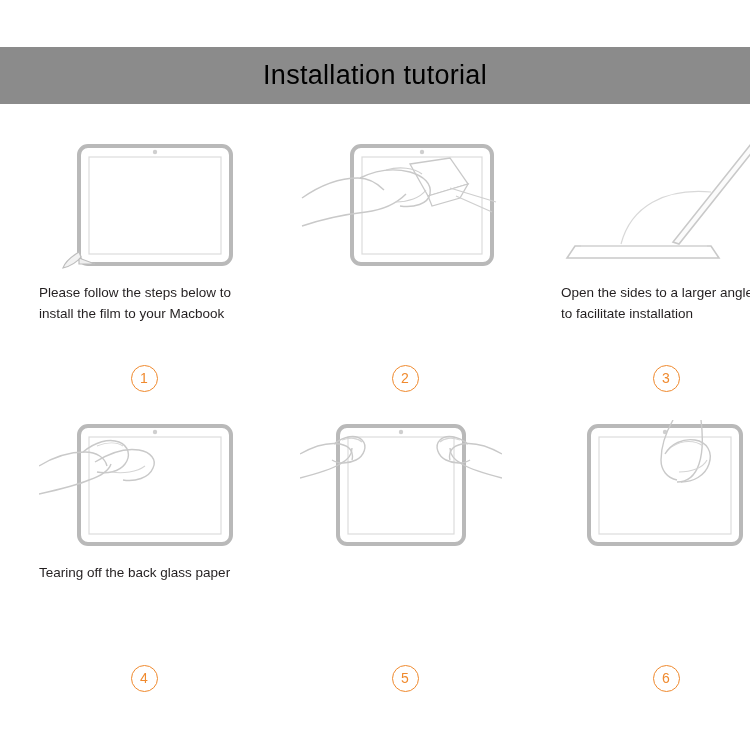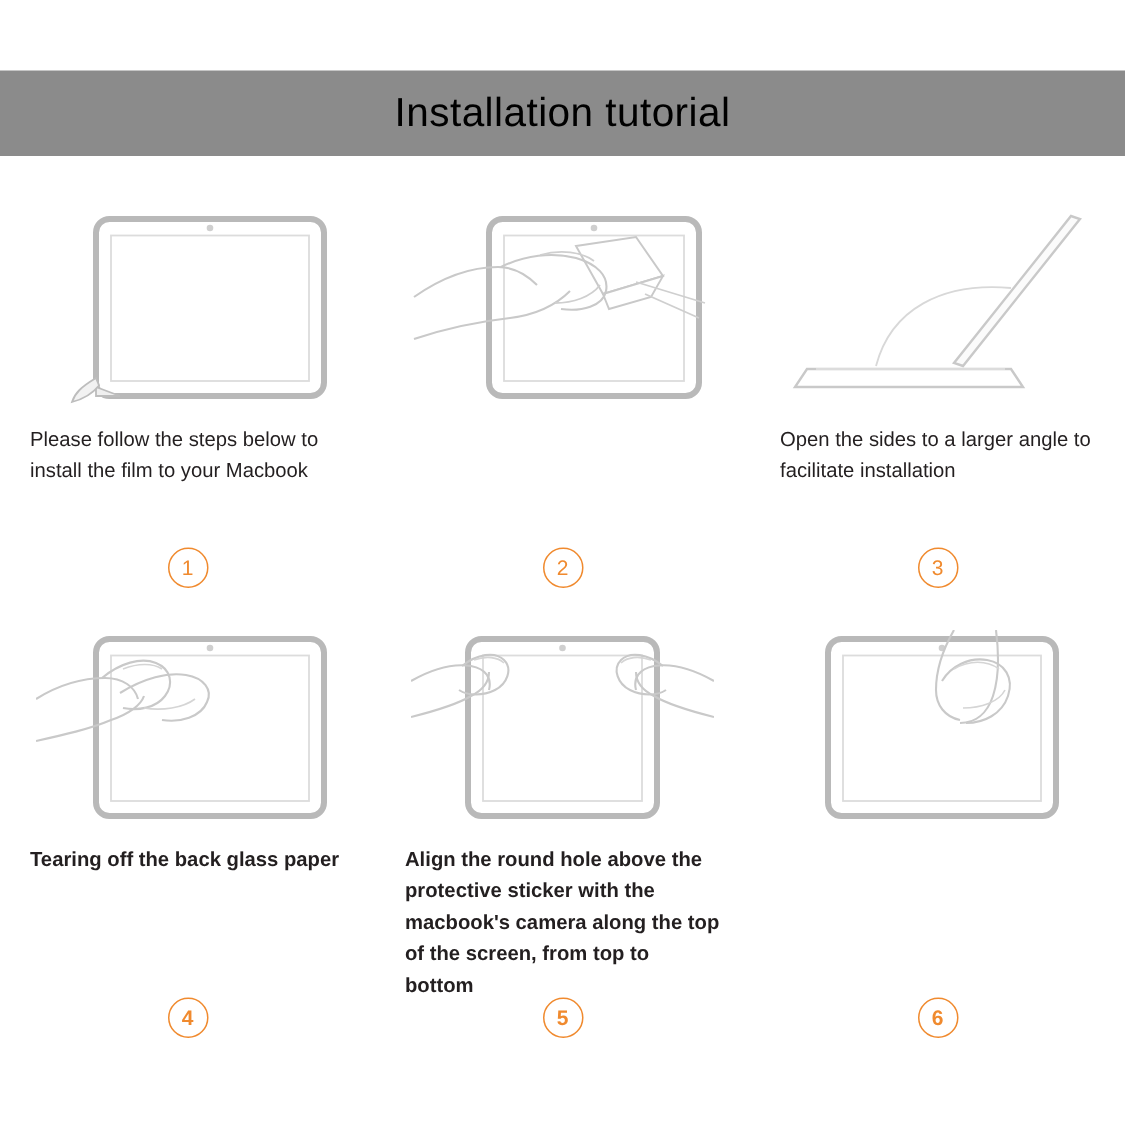--- a/index.html
+++ b/index.html
@@ -50,20 +50,21 @@
     top: 124px;
     width: 750px;
     display: flex;
     flex-wrap: wrap;
   }
   .cell {
     width: 250px;
     box-sizing: border-box;
     padding: 0 20px;
     position: relative;
+    margin-left: 19px;
   }
   .row1 .cell { height: 280px; }
   .row2 .cell { height: 300px; }
   .art {
     position: relative;
     width: 202px;
     height: 130px;
     margin: 16px auto 0 auto;
   }
   .caption {
@@ -156,21 +157,21 @@
             <path d="M60 104 C 70 66, 104 48, 150 52" fill="none" stroke="#d8d8d8" stroke-width="1.2" stroke-dasharray="0"></path>
           </svg>
         </div>
         <div class="caption">Open the sides to a larger angle to facilitate installation</div>
         <div class="step-num">
           <span class="circle">3</span>
         </div>
       </div>
     </div>
 
-    <div class="row2" style="display:flex;width:750px;font-weight:bold;">
+    <div class="row2" style="display:flex;width:750px;">
 
       <div class="cell">
         <div class="art">
           <svg width="202" height="130" viewBox="0 0 202 130">
             <rect x="40" y="6" width="152" height="118" rx="9" ry="9" fill="#ffffff" stroke="#b9b9b9" stroke-width="4"></rect>
             <rect x="50" y="17" width="132" height="97" fill="#ffffff" stroke="#dcdcdc" stroke-width="1.2"></rect>
             <circle cx="116" cy="12" r="2.2" fill="#cfcfcf"></circle>
 
             <path d="M0 46 C 16 36, 32 32, 46 32 C 58 32, 66 38, 68 46" fill="none" stroke="#c9c9c9" stroke-width="1.4"></path>
             <path d="M0 74 C 18 70, 36 66, 50 60 C 62 56, 70 50, 72 44" fill="none" stroke="#c9c9c9" stroke-width="1.4"></path>
@@ -198,21 +199,20 @@
             <path d="M0 58 C 16 54, 30 50, 40 44 C 48 40, 52 34, 52 28" fill="none" stroke="#c9c9c9" stroke-width="1.4"></path>
             <path d="M34 24 C 44 16, 56 14, 62 20 C 68 26, 64 36, 56 40 C 48 44, 38 44, 32 40" fill="none" stroke="#c9c9c9" stroke-width="1.4"></path>
             <path d="M42 20 C 50 17, 58 18, 62 22" fill="none" stroke="#d5d5d5" stroke-width="1.1"></path>
 
             <path d="M202 34 C 188 26, 174 22, 162 24 C 152 26, 148 32, 150 40" fill="none" stroke="#c9c9c9" stroke-width="1.4"></path>
             <path d="M202 58 C 186 54, 172 50, 162 44 C 154 40, 150 34, 150 28" fill="none" stroke="#c9c9c9" stroke-width="1.4"></path>
             <path d="M168 24 C 158 16, 146 14, 140 20 C 134 26, 138 36, 146 40 C 154 44, 164 44, 170 40" fill="none" stroke="#c9c9c9" stroke-width="1.4"></path>
             <path d="M160 20 C 152 17, 144 18, 140 22" fill="none" stroke="#d5d5d5" stroke-width="1.1"></path>
           </svg>
         </div>
-        <div class="caption">Align the round hole above the protective sticker with the macbook's camera along the top of the screen, from top to bottom</div>
         <div class="step-num">
           <span class="circle">5</span>
         </div>
       </div>
 
       <div class="cell">
         <div class="art">
           <svg width="202" height="130" viewBox="0 0 202 130">
             <rect x="28" y="6" width="152" height="118" rx="9" ry="9" fill="#ffffff" stroke="#b9b9b9" stroke-width="4"></rect>
             <rect x="38" y="17" width="132" height="97" fill="#ffffff" stroke="#dcdcdc" stroke-width="1.2"></rect>

